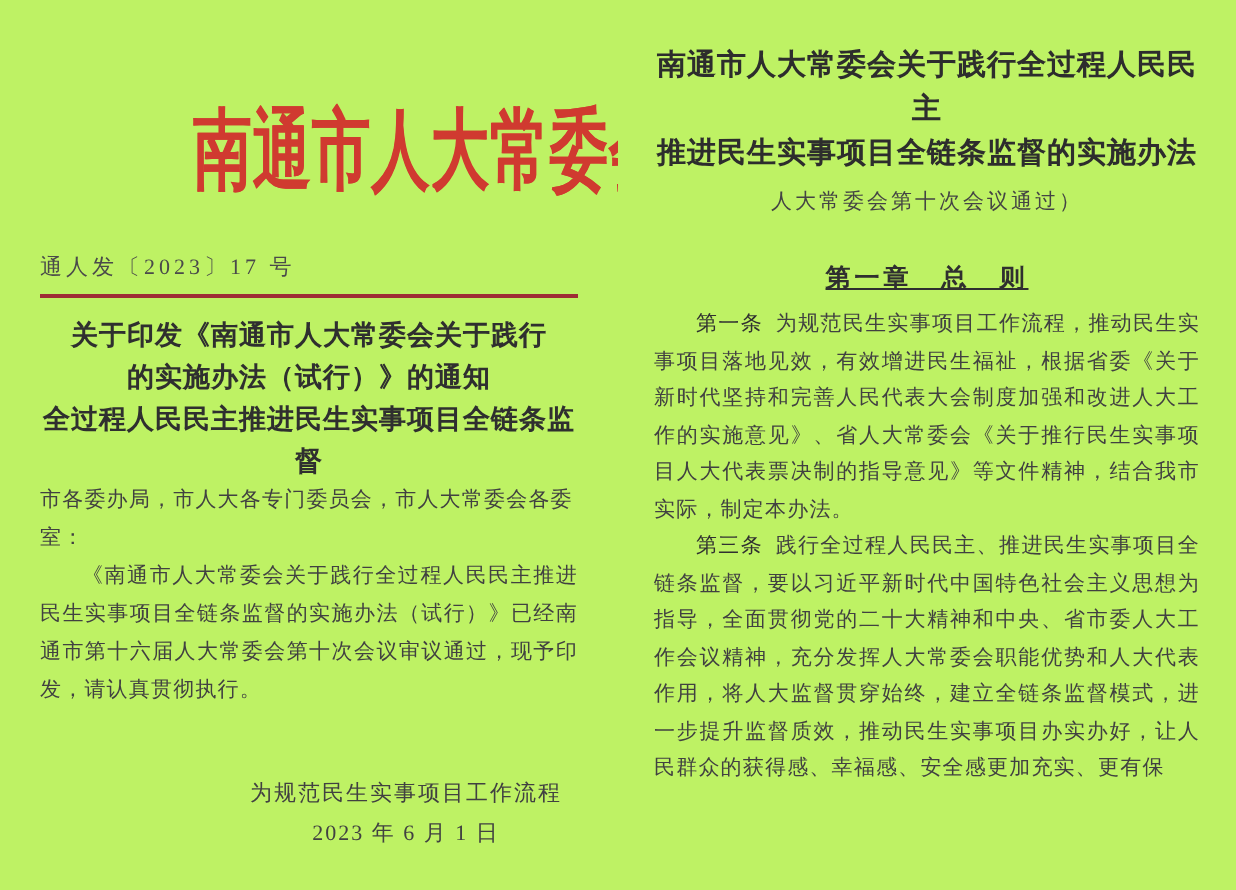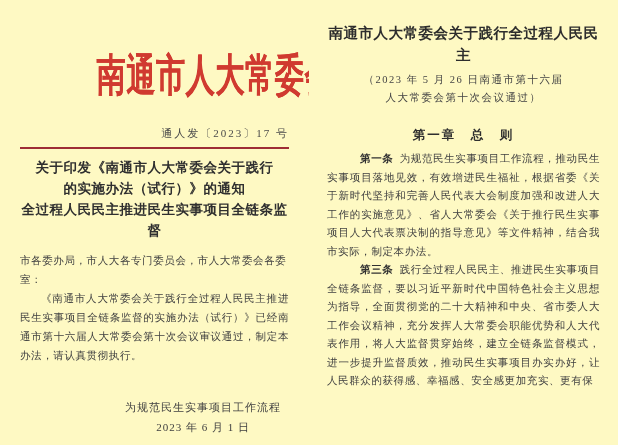--- a/index.html
+++ b/index.html
@@ -3,21 +3,21 @@
 <meta charset="utf-8">
 <style>
   * { margin: 0; padding: 0; box-sizing: border-box; }
   html, body { width: 618px; height: 445px; background: #ffffff; overflow: hidden; }
   body {
     font-family: "Liberation Serif", "DejaVu Serif", serif;
     color: #3a3a3a;
     -webkit-font-smoothing: antialiased;
   }
   .spread { display: flex; width: 618px; height: 445px; background: #fefefe; }
-  .page { width: 309px; height: 445px; overflow: hidden; background: #fef9c3; }
+  .page { width: 309px; height: 445px; overflow: hidden; background: #bef264; }
   .page-left  { padding: 0 20px; }
   .page-right { padding: 0 18px; }
 
   
   .red-header {
     margin-top: 54px;
     text-align: center;
     white-space: nowrap;
   }
   .red-header > span {
@@ -26,42 +26,42 @@
     line-height: 1.0;
     font-weight: bold;
     color: #d03a30;
     letter-spacing: 1px;
     transform: scaleX(0.66);
     transform-origin: center;
     text-shadow: 0.5px 0 0 #d03a30;
   }
   .doc-number {
     margin-top: 28px;
-    text-align: right;
+    text-align: left;
     font-size: 11px;
     letter-spacing: 2px;
     color: #4a4a4a;
   }
   .red-rule {
     margin-top: 6px;
     border-top: 2.5px solid #9e2d35;
     width: 100%;
     height: 0;
   }
   .notice-title {
     margin-top: 8px;
     text-align: center;
     font-weight: bold;
     color: #2f2f2f;
     font-size: 13.5px;
     line-height: 21px;
     letter-spacing: 0.5px;
   }
   .salutation {
-    margin-top: 10px;
+    margin-top: 0;
     font-size: 10.5px;
     letter-spacing: 0.6px;
     line-height: 19px;
     color: #414141;
   }
   .body-par {
     text-indent: 2em;
     font-size: 10.5px;
     letter-spacing: 0.6px;
     line-height: 19px;
@@ -100,70 +100,70 @@
     letter-spacing: 1.5px;
     color: #444444;
   }
   .chapter {
     margin-top: 20px;
     text-align: center;
     font-weight: bold;
     font-size: 12.5px;
     letter-spacing: 2px;
     color: #2f2f2f;
+    text-decoration: underline;
   }
   .articles { margin-top: 6px; }
   .article {
     text-indent: 2em;
     font-size: 10.5px;
     letter-spacing: 0.6px;
     line-height: 18.5px;
     text-align: justify;
     color: #414141;
   }
   .article b {
-    font-weight: bold;
+    font-weight: normal;
     color: #303030;
     margin-right: 0.6em;
-    margin-left: 12px;
   }
 </style>
 </head>
 <body>
 
 <div class="spread">
 
   <div class="page page-left">
     <div class="red-header">
       <span>南通市人大常委会文件</span>
     </div>
     <div class="doc-number">通人发〔2023〕17 号</div>
     <div class="red-rule"></div>
     <div class="notice-title">
       <div>关于印发《南通市人大常委会关于践行</div>
       <div>的实施办法（试行）》的通知</div>
       <div>全过程人民民主推进民生实事项目全链条监督</div>
     </div>
     <p class="salutation">市各委办局，市人大各专门委员会，市人大常委会各委室：</p>
-    <p class="body-par">《南通市人大常委会关于践行全过程人民民主推进民生实事项目全链条监督的实施办法（试行）》已经南通市第十六届人大常委会第十次会议审议通过，制定本办法，请认真贯彻执行。</p>
+    <p class="body-par">《南通市人大常委会关于践行全过程人民民主推进民生实事项目全链条监督的实施办法（试行）》已经南通市第十六届人大常委会第十次会议审议通过，现予印发，请认真贯彻执行。</p>
     <div class="sig-block">
       <div class="sig-inner">
         <div>为规范民生实事项目工作流程</div>
         <div>2023 年 6 月 1 日</div>
       </div>
     </div>
 
   </div>
 
   <div class="page page-right">
     <div class="doc-title">
       <div>南通市人大常委会关于践行全过程人民民主</div>
+      <div>推进民生实事项目全链条监督的实施办法</div>
     </div>
     <div class="adoption">
-      <div>（2023 年 5 月 26 日南通市第十六届</div>
       <div>人大常委会第十次会议通过）</div>
     </div>
     <div class="chapter">第一章　总　则</div>
     <div class="articles">
       <p class="article"><b>第一条</b><span>为规范民生实事项目工作流程，推动民生实事项目落地见效，有效增进民生福祉，根据省委《关于新时代坚持和完善人民代表大会制度加强和改进人大工作的实施意见》、省人大常委会《关于推行民生实事项目人大代表票决制的指导意见》等文件精神，结合我市实际，制定本办法。</span></p>
       <p class="article"><b>第三条</b><span>践行全过程人民民主、推进民生实事项目全链条监督，要以习近平新时代中国特色社会主义思想为指导，全面贯彻党的二十大精神和中央、省市委人大工作会议精神，充分发挥人大常委会职能优势和人大代表作用，将人大监督贯穿始终，建立全链条监督模式，进一步提升监督质效，推动民生实事项目办实办好，让人民群众的获得感、幸福感、安全感更加充实、更有保</span></p>
     </div>
 
   </div>
 

